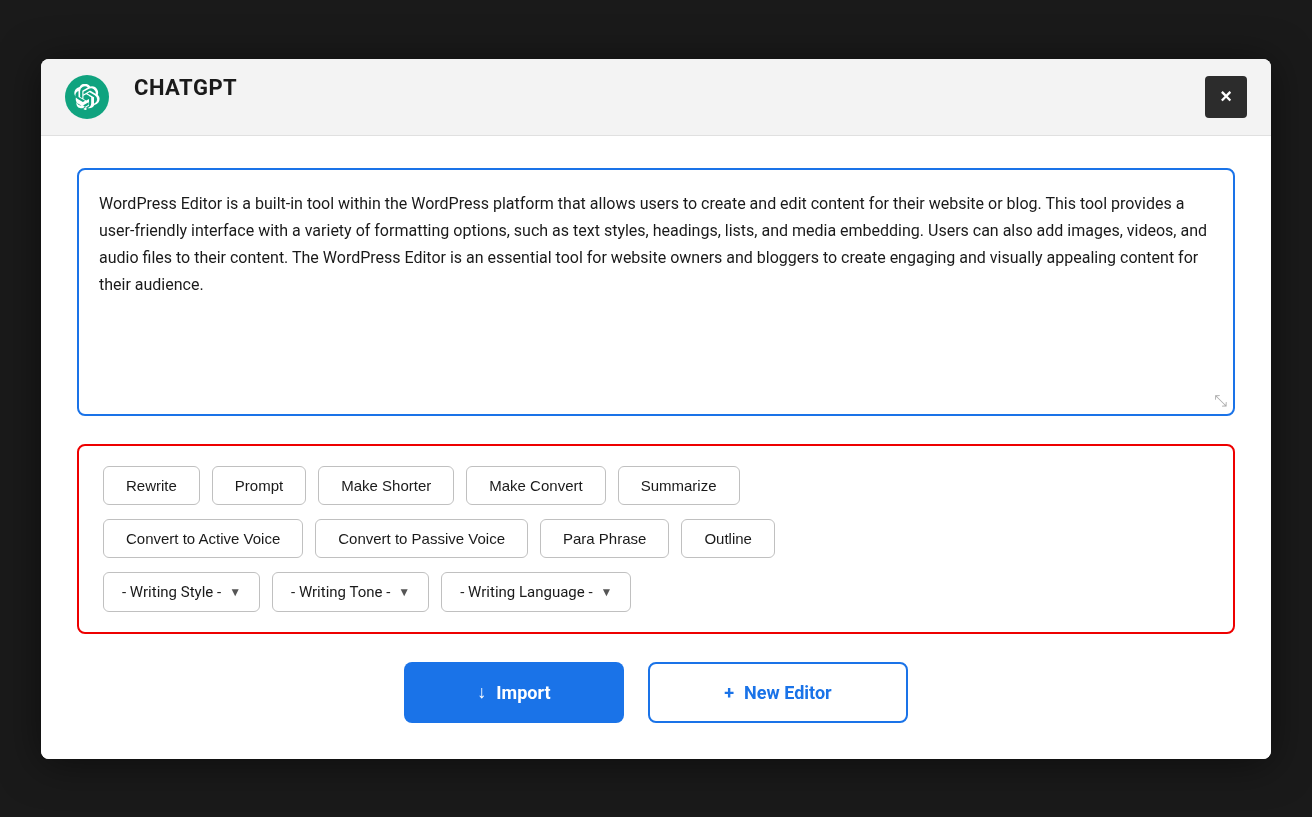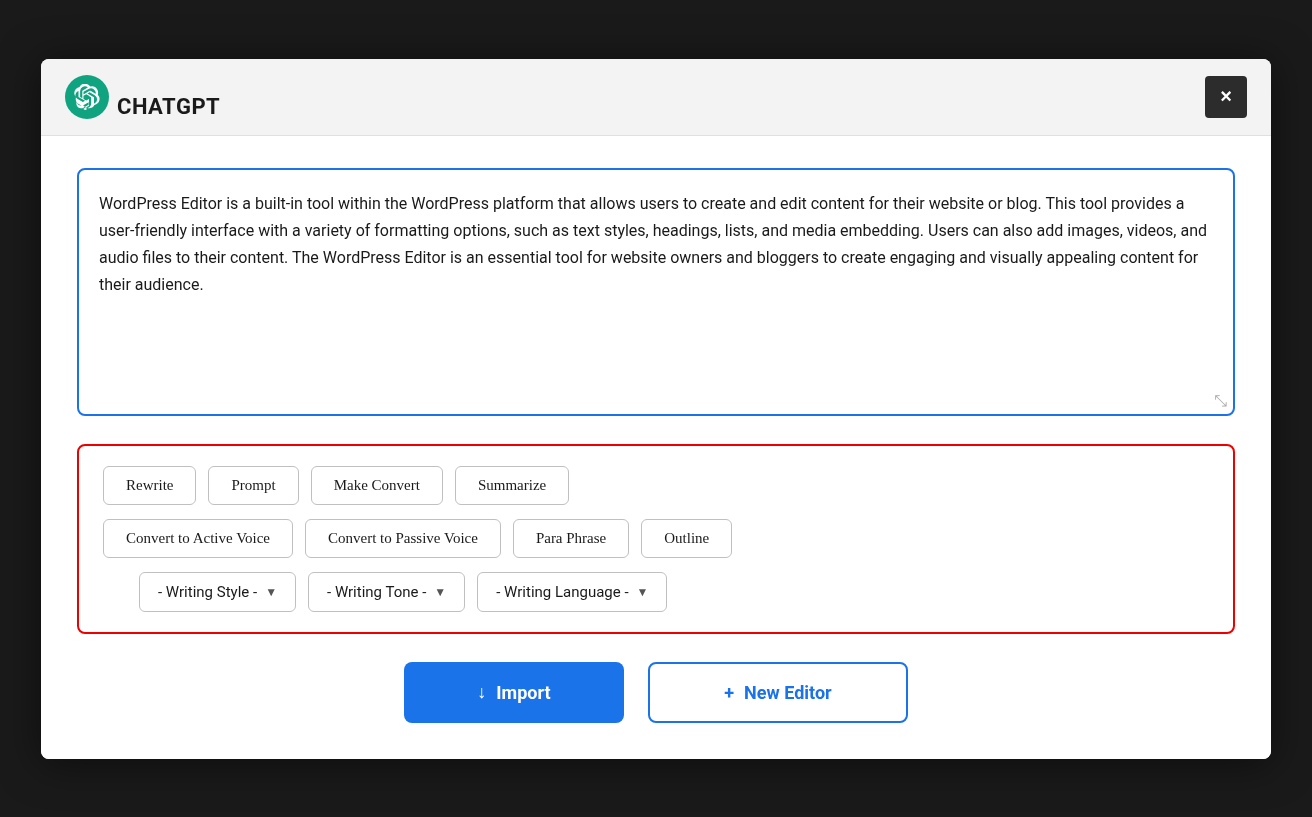--- a/index.html
+++ b/index.html
@@ -35,22 +35,22 @@
       background: #f3f3f3;
       display: flex;
       align-items: center;
       justify-content: space-between;
       padding: 16px 24px;
       border-bottom: 1px solid #e0e0e0;
     }
 
     .header-left {
       display: flex;
-      align-items: flex-end;
-      gap: 8px;
+      align-items: flex-start;
+      gap: 25px;
     }
 
     .chatgpt-logo {
       width: 44px;
       height: 44px;
       background: #10a37f;
       border-radius: 50%;
       display: flex;
       align-items: center;
       justify-content: center;
@@ -132,32 +132,31 @@
 
     .button-row {
       display: flex;
       flex-wrap: wrap;
       gap: 12px;
       margin-bottom: 14px;
     }
 
     .button-row:last-child {
       margin-bottom: 0;
-      margin-left: 36px;
     }
 
     .action-btn {
       border: 1.5px solid #c0c0c0;
       background: #fff;
       color: #1a1a1a;
       padding: 10px 22px;
       border-radius: 6px;
       font-size: 15px;
       cursor: pointer;
-      font-family: Liberation Serif, serif;
+      font-family: Liberation Sans, sans-serif;
       transition: background 0.15s;
       white-space: nowrap;
     }
 
     .dropdown-btn {
       border: 1.5px solid #c0c0c0;
       background: #fff;
       color: #1a1a1a;
       padding: 10px 18px;
       border-radius: 6px;
@@ -245,20 +244,21 @@
       <div class="text-area-wrapper">
         <textarea class="main-textarea" style="">WordPress Editor is a built-in tool within the WordPress platform that allows users to create and edit content for their website or blog. This tool provides a user-friendly interface with a variety of formatting options, such as text styles, headings, lists, and media embedding. Users can also add images, videos, and audio files to their content. The WordPress Editor is an essential tool for website owners and bloggers to create engaging and visually appealing content for their audience.</textarea>
         <span class="resize-handle">⤡</span>
       </div>
 
       <div class="buttons-section">
 
         <div class="button-row">
           <button class="action-btn">Rewrite</button>
           <button class="action-btn">Prompt</button>
+          <button class="action-btn">Make Shorter</button>
           <button class="action-btn">Make Convert</button>
           <button class="action-btn">Summarize</button>
         </div>
 
         <div class="button-row">
           <button class="action-btn">Convert to Active Voice</button>
           <button class="action-btn">Convert to Passive Voice</button>
           <button class="action-btn">Para Phrase</button>
           <button class="action-btn">Outline</button>
         </div>

